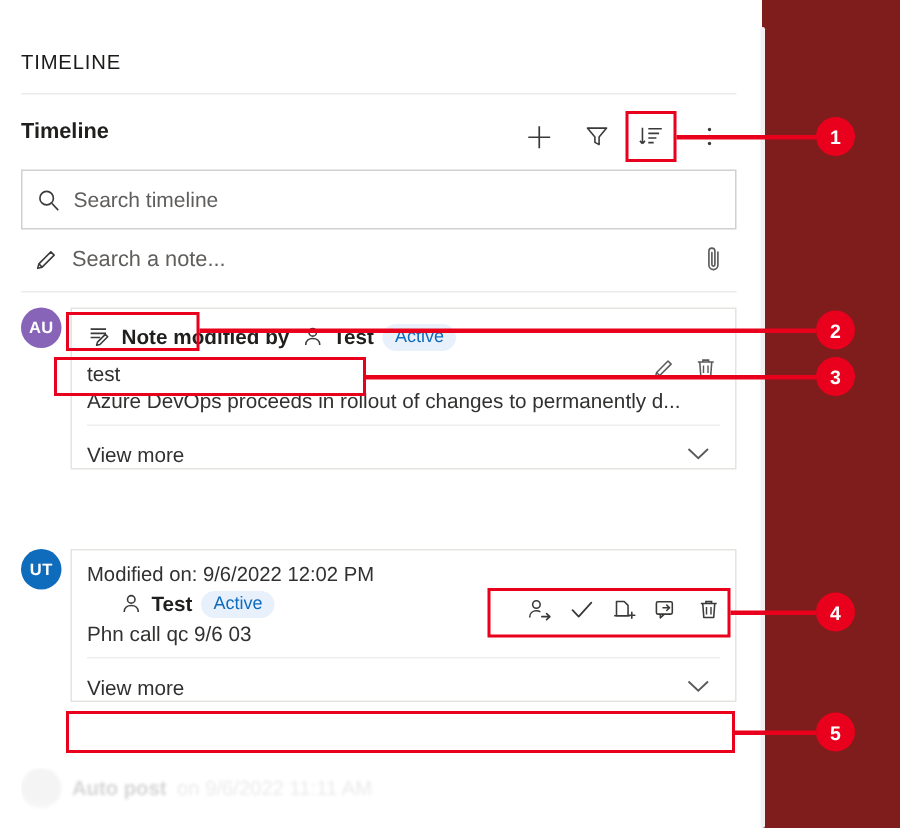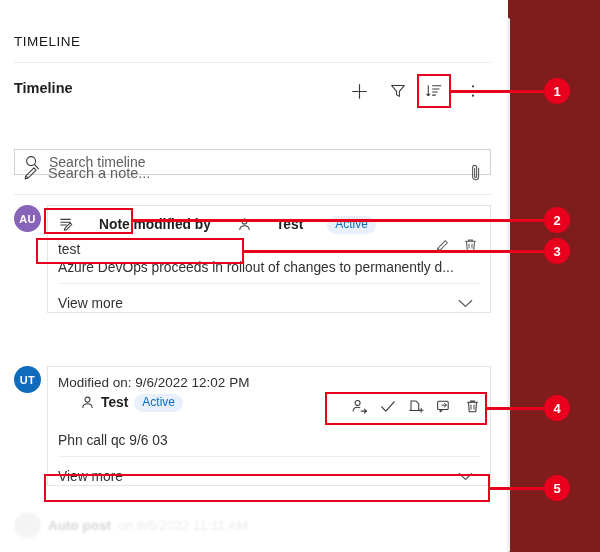--- a/index.html
+++ b/index.html
@@ -75,24 +75,24 @@
   .tb-filter { left: 383px; }
   .tb-sort   { left: 419px; }
   .tb-more   { left: 458px; }
 
   .tb-svg { display: block; }
 
   
   .search-box {
     position: absolute;
     left: 14px; top: 113px;
-    width: 477px; height: 26px;
+    width: 477px; height: 40px;
     border: 1px solid #d2d0ce;
     background: #fff;
-    display: flex; align-items: center; margin-top: 36px;
+    display: flex; align-items: center;
   }
   .search-icon-wrap {
     width: 34px; display: flex; align-items: center; justify-content: center;
   }
   .search-placeholder {
     font-size: 14px; color: #605e5c;
   }
 
   
   .note-row {
@@ -147,21 +147,21 @@
 
   .modified-on {
     font-size: 13.5px;
     color: #323130;
     line-height: 19px;
     white-space: nowrap;
   }
 
   .subject-line {
     display: flex; align-items: center;
-    gap: 24px;
+    gap: 6px;
     margin-top: 3px;
     line-height: 19px;
     flex-wrap: nowrap;
   }
   .subject-icon { display: flex; align-items: center; }
   .subject-text {
     font-size: 13.8px;
     font-weight: 700;
     color: #201f1e;
     white-space: nowrap;
@@ -444,21 +444,21 @@
             <span class="act-btn">
               <svg width="17" height="17" viewBox="0 0 17 17">
                 <path d="M3.2 4.3h10.6" stroke="#3b3a39" stroke-width="1.05" fill="none"></path>
                 <path d="M6.6 4.3V3.1h3.8v1.2" stroke="#3b3a39" stroke-width="1.05" fill="none"></path>
                 <path d="M4.5 4.3l.7 9.4h6.6l.7-9.4" stroke="#3b3a39" stroke-width="1.05" fill="none" stroke-linejoin="round"></path>
                 <path d="M7 6.6v5M10 6.6v5" stroke="#3b3a39" stroke-width=".95" fill="none"></path>
               </svg>
             </span>
           </div>
 
-          <div class="body-line" style="margin-top:20px;">Phn call qc 9/6 03</div>
+          <div class="body-line" style="margin-top:2px;">Phn call qc 9/6 03</div>
 
           <div class="view-more-bar">
             <span class="view-more-text">View more</span>
             <span>
               <svg width="17" height="11" viewBox="0 0 17 11">
                 <path d="M2 2.3l6.5 6.2L15 2.3" stroke="#5a5a5a" stroke-width="1.25" fill="none"></path>
               </svg>
             </span>
           </div>
 

